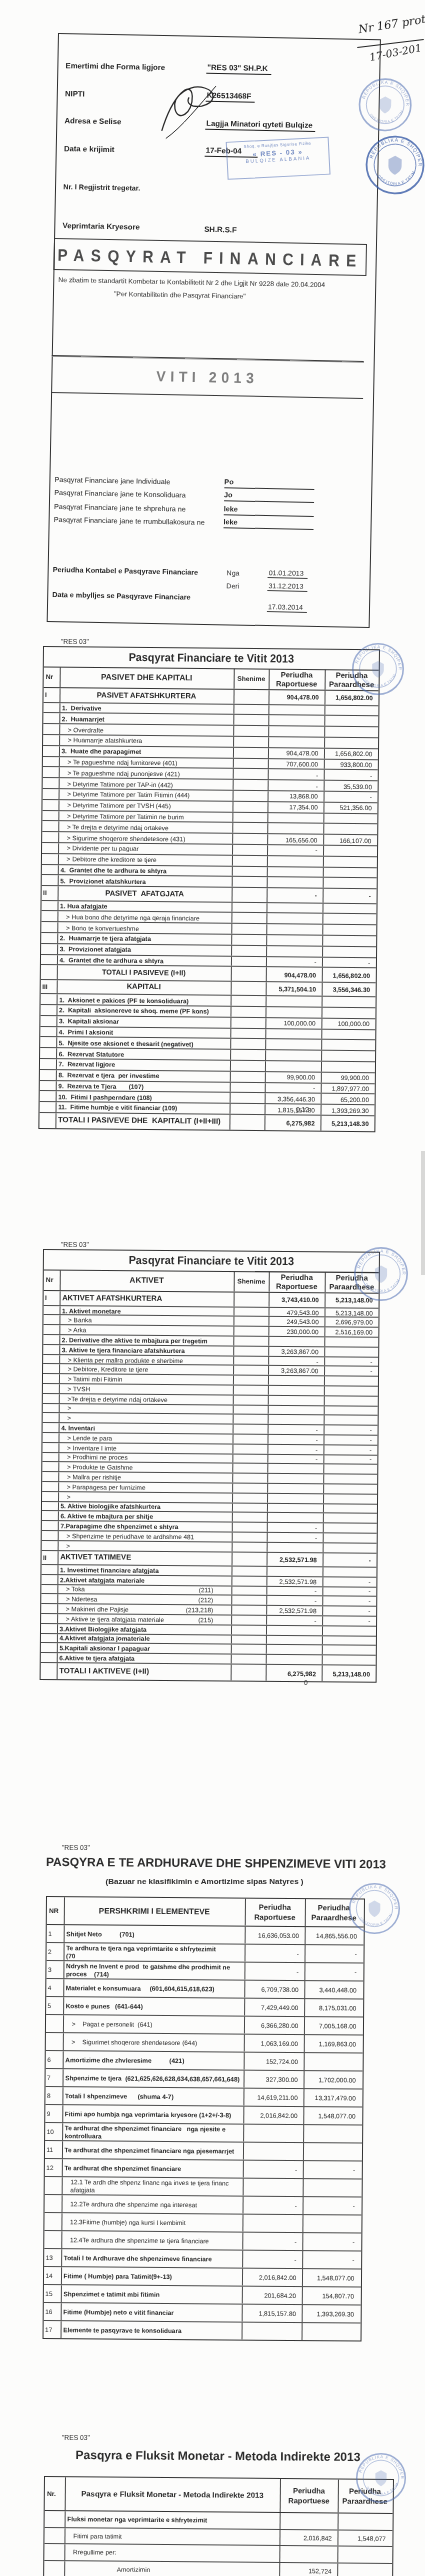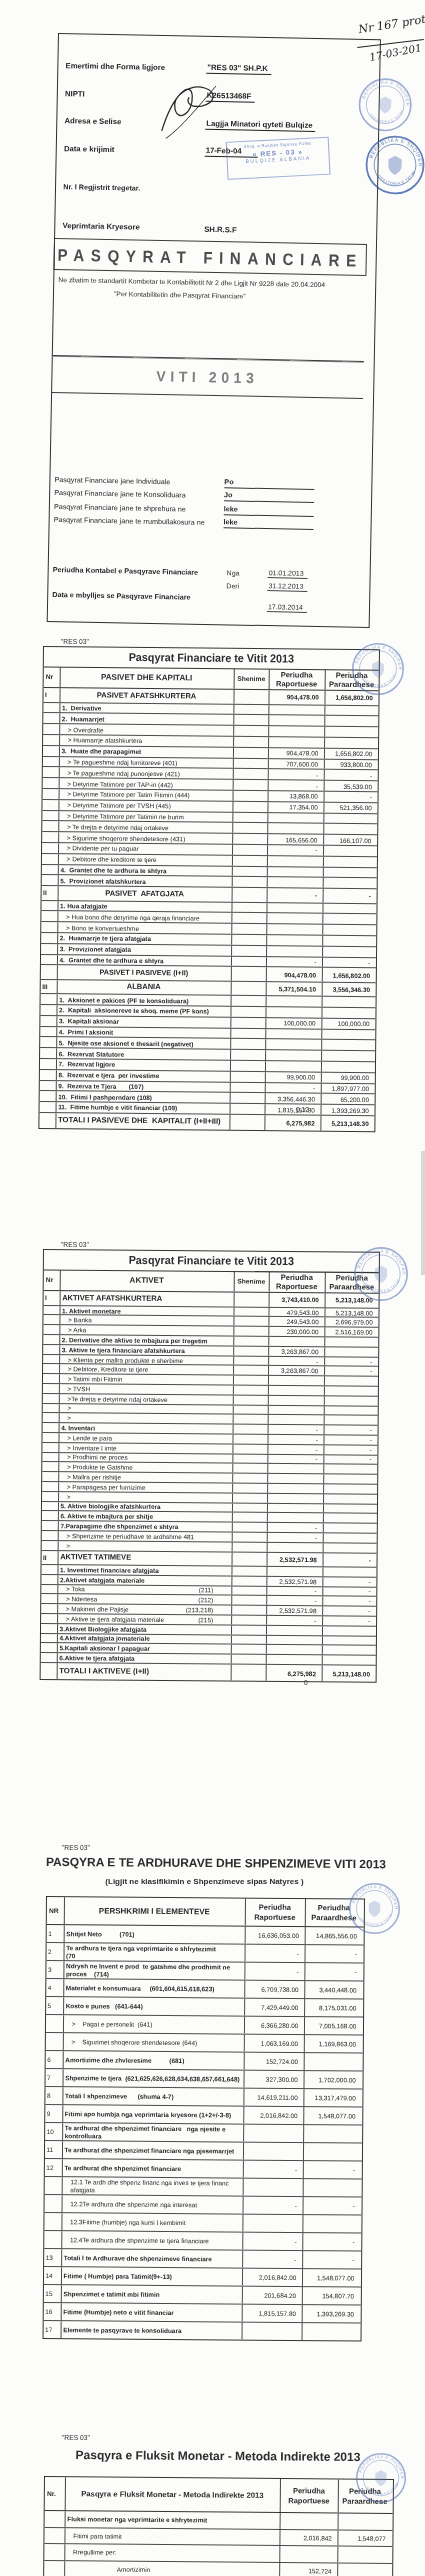--- a/index.html
+++ b/index.html
@@ -392,30 +392,30 @@
           <div class="c-name">
             <span class="t">4.  Grantet dhe te ardhura e shtyra</span>
           </div>
           <div class="c-shen"></div>
           <div class="c-num">-</div>
           <div class="c-num">-</div>
         </div>
         <div class="trow tot ctr" style="height: 13.4px;">
           <div class="c-nr"></div>
           <div class="c-name">
-            <span class="t">PASIVET I PASIVEVE (I+II)</span>
+            <span class="t">TOTALI I PASIVEVE (I+II)</span>
           </div>
           <div class="c-shen"></div>
           <div class="c-num">904,478.00</div>
           <div class="c-num">1,656,802.00</div>
         </div>
         <div class="trow sec ctr" style="height: 13.4px;">
           <div class="c-nr">III</div>
           <div class="c-name">
-            <span class="t">ALBANIA</span>
+            <span class="t">KAPITALI</span>
           </div>
           <div class="c-shen"></div>
           <div class="c-num">5,371,504.10</div>
           <div class="c-num">3,556,346.30</div>
         </div>
         <div class="trow item" style="height: 9.8px;">
           <div class="c-nr"></div>
           <div class="c-name">
             <span class="t">1.  Aksionet e pakices (PF te konsoliduara)</span>
           </div>
@@ -889,21 +889,21 @@
         </div>
       </div>
   </div>
   <svg class="seal" style="left:353px;top:1246px;width:56px;height:56px;" viewBox="0 0 120 120">
       <use href="#seal-sym"></use>
     </svg>
   <div class="pg-footer" style="left:304px;top:1679px;">0</div>
 
   <div class="res-tag abs" style="left:62px;top:1844px;">"RES 03"</div>
   <div class="pg-title" style="left:46px;top:1856px;width:317px;font-size:12px;transform:rotate(0.4deg);">PASQYRA E TE ARDHURAVE DHE SHPENZIMEVE VITI  2013</div>
-  <div class="pg-title" style="left:46px;top:1877px;width:317px;font-size:8px;">(Ligjit ne klasifikimin e Shpenzimeve sipas Natyres  )</div>
+  <div class="pg-title" style="left:46px;top:1877px;width:317px;font-size:8px;">(Bazuar ne klasifikimin e Amortizime sipas Natyres  )</div>
   <div class="fin-table g4a" style="left:46px;top:1896px;width:317px;transform:rotate(0.45deg);transform-origin:top left;">
     <div class="t-head" style="height:27px;">
       <div class="hc hnr">NR</div>
       <div class="hc hname">PERSHKRIMI I ELEMENTEVE</div>
       <div class="hc hper">Periudha Raportuese</div>
       <div class="hc hper">Periudha Paraardhese</div>
     </div>
     <div class="t-body" id="t-inc">
         <div class="trow item" style="height: 17px;">
           <div class="c-nr">1</div>
@@ -957,21 +957,21 @@
           <div class="c-nr"></div>
           <div class="c-name">
             <span class="t">&gt;    Sigurimet shoqerore shendetesore (644)</span>
           </div>
           <div class="c-num">1,063,169.00</div>
           <div class="c-num">1,169,863.00</div>
         </div>
         <div class="trow item" style="height: 17px;">
           <div class="c-nr">6</div>
           <div class="c-name">
-            <span class="t">Amortizime dhe zhvleresime          (681)</span>
+            <span class="t">Amortizime dhe zhvleresime          (421)</span>
           </div>
           <div class="c-num">152,724.00</div>
           <div class="c-num"></div>
         </div>
         <div class="trow item" style="height: 17px;">
           <div class="c-nr">7</div>
           <div class="c-name">
             <span class="t">Shpenzime te tjera  (621,625,626,628,634,638,657,661,648)</span>
           </div>
           <div class="c-num">327,300.00</div>

